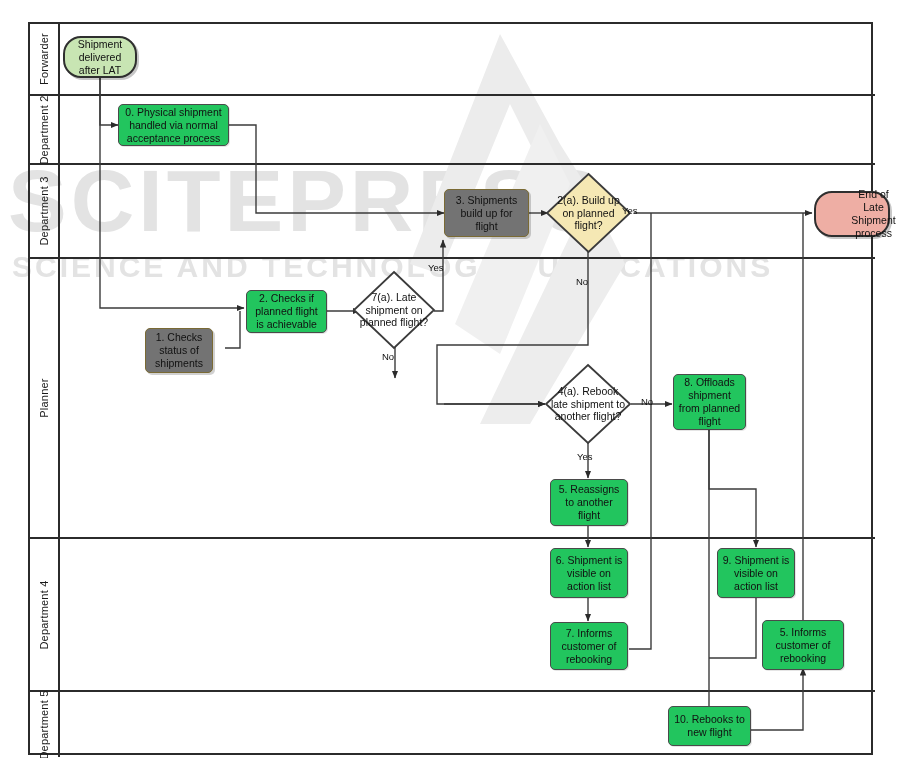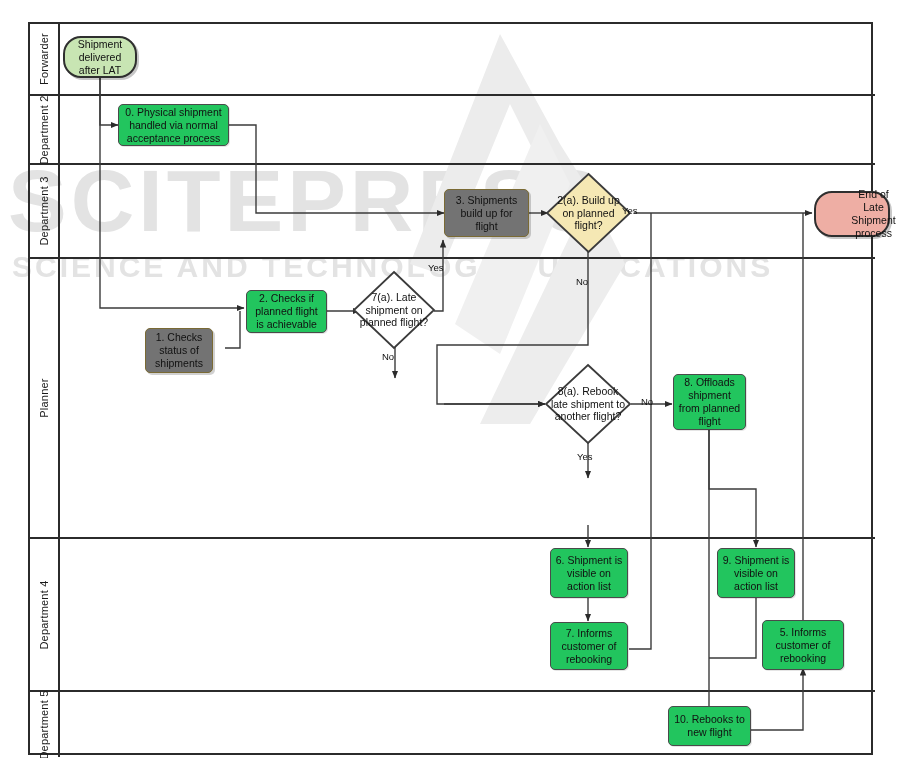--- a/index.html
+++ b/index.html
@@ -190,24 +190,27 @@
         <span>7(a). Late shipment on planned flight?</span>
       </div>
   </div>
 
 
   <div class="dec" style="left:544px;top:363px;width:88px;height:82px;">
     <svg class="dbg" viewBox="0 0 88 82">
       <polygon points="44,2 86,41 44,80 2,41" fill="#ffffff" stroke="#3b3b3b" stroke-width="1.8"></polygon>
     </svg>
     <div class="dtxt">
-        <span>8(a). Rebook late shipment to another flight?</span>
+        <span>4(a). Rebook late shipment to another flight?</span>
       </div>
   </div>
 
+  <div class="node proc" style="left:550px;top:479px;width:78px;height:47px;">
+    <span>5. Reassigns to another flight</span>
+  </div>
 
   <div class="node proc" style="left:673px;top:374px;width:73px;height:56px;">
     <span>8. Offloads shipment from planned flight</span>
   </div>
 
   <div class="node proc" style="left:550px;top:548px;width:78px;height:50px;">
     <span>6. Shipment is visible on action list</span>
   </div>
 
   <div class="node proc" style="left:550px;top:622px;width:78px;height:48px;">

